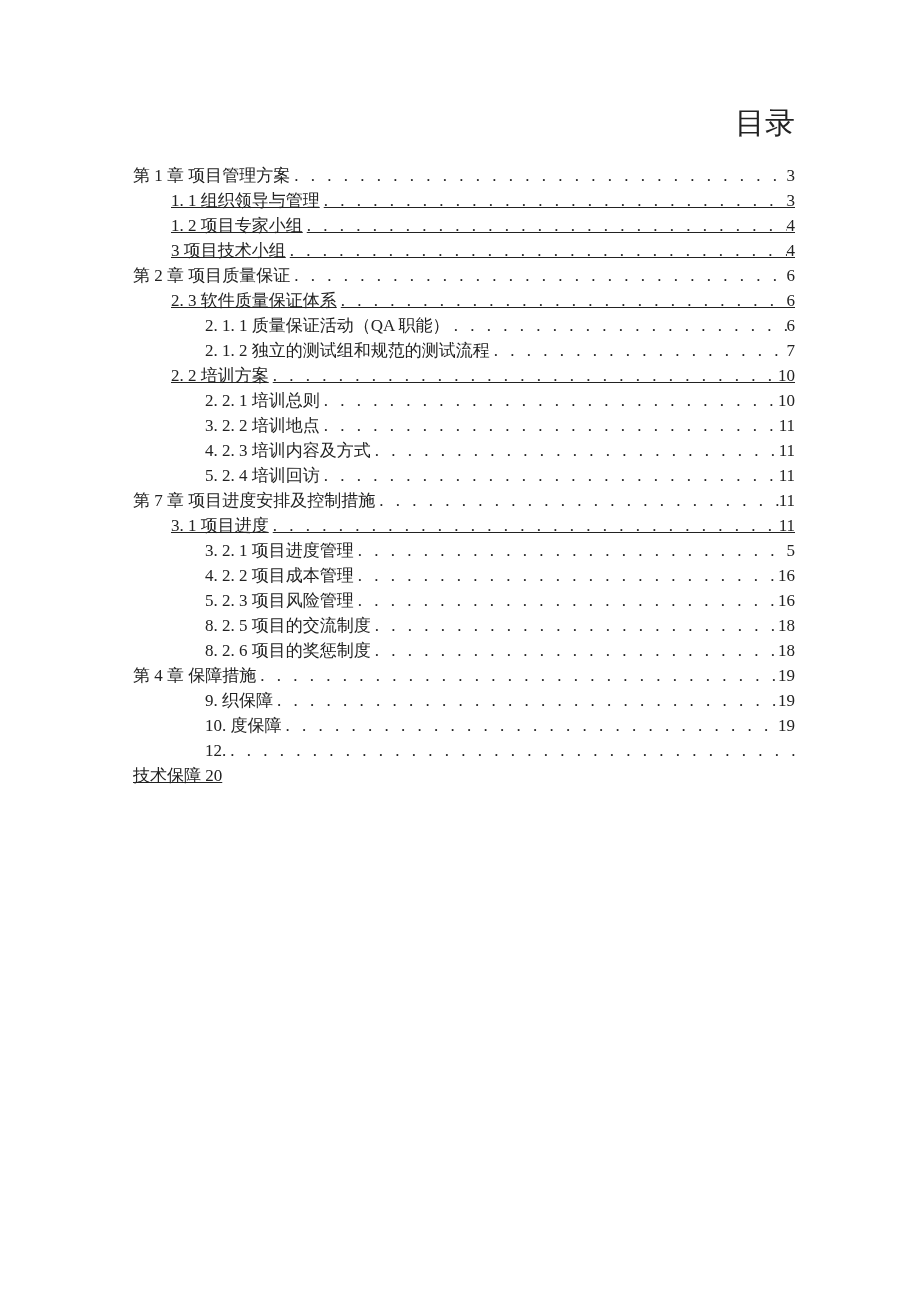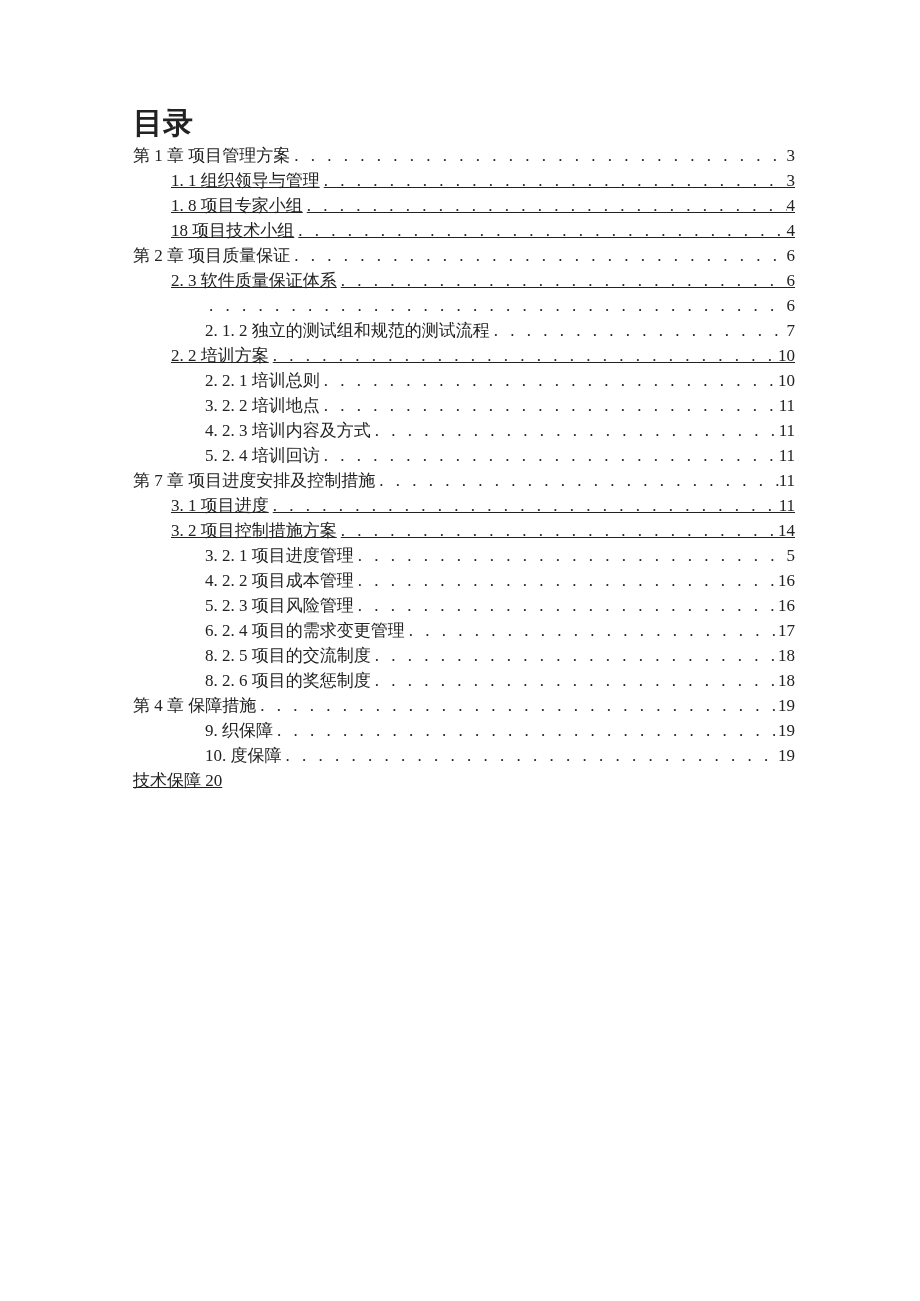--- a/index.html
+++ b/index.html
@@ -13,24 +13,24 @@
     width: 920px;
     min-height: 1301px;
     background: #fff;
     position: relative;
     padding: 110px 125px 0 133px;
     box-sizing: border-box;
     font-size: 17px;
     line-height: 25px;
   }
   .title {
-    text-align: left;
+    text-align: right;
     font-size: 30px;
-    font-weight: 700;
-    margin-bottom: 8px;
+    font-weight: 400;
+    margin-bottom: 28px;
   }
   .toc-row {
     display: flex;
     align-items: flex-start;
     white-space: nowrap;
     overflow: hidden;
   }
   .toc-row .label {
     flex: 0 0 auto;
   }
@@ -67,40 +67,41 @@
         <span class="label">第 1 章 项目管理方案 </span>
         <span class="leader"></span>
         <span class="pg">3</span>
       </div>
       <div class="toc-row lvl2">
         <span class="label">1. 1 组织领导与管理</span>
         <span class="leader"></span>
         <span class="pg">3</span>
       </div>
       <div class="toc-row lvl2">
-        <span class="label">1. 8 项目专家小组</span>
+        <span class="label">1. 2 项目专家小组</span>
         <span class="leader"></span>
         <span class="pg">4</span>
       </div>
       <div class="toc-row lvl2">
-        <span class="label">18 项目技术小组</span>
+        <span class="label">3 项目技术小组</span>
         <span class="leader"></span>
         <span class="pg">4</span>
       </div>
       <div class="toc-row lvl1">
         <span class="label">第 2 章 项目质量保证 </span>
         <span class="leader"></span>
         <span class="pg">6</span>
       </div>
       <div class="toc-row lvl2">
         <span class="label">2. 3 软件质量保证体系</span>
         <span class="leader"></span>
         <span class="pg">6</span>
       </div>
       <div class="toc-row lvl3">
+        <span class="label">2.  1. 1 质量保证活动（QA 职能） </span>
         <span class="leader"></span>
         <span class="pg">6</span>
       </div>
       <div class="toc-row lvl3">
         <span class="label">2. 1.  2 独立的测试组和规范的测试流程</span>
         <span class="leader"></span>
         <span class="pg">7</span>
       </div>
       <div class="toc-row lvl2">
         <span class="label">2.  2 培训方案 </span>
@@ -130,44 +131,34 @@
       <div class="toc-row lvl1">
         <span class="label">第 7 章 项目进度安排及控制措施 </span>
         <span class="leader"></span>
         <span class="pg">11</span>
       </div>
       <div class="toc-row lvl2">
         <span class="label">3.  1 项目进度 </span>
         <span class="leader"></span>
         <span class="pg">11</span>
       </div>
-      <div class="toc-row lvl2">
-        <span class="label">3. 2 项目控制措施方案 </span>
-        <span class="leader"></span>
-        <span class="pg">14</span>
-      </div>
       <div class="toc-row lvl3">
         <span class="label">3.  2. 1 项目进度管理</span>
         <span class="leader"></span>
         <span class="pg">5</span>
       </div>
       <div class="toc-row lvl3">
         <span class="label">4.  2. 2 项目成本管理</span>
         <span class="leader"></span>
         <span class="pg">16</span>
       </div>
       <div class="toc-row lvl3">
         <span class="label">5.  2. 3 项目风险管理</span>
         <span class="leader"></span>
         <span class="pg">16</span>
-      </div>
-      <div class="toc-row lvl3">
-        <span class="label">6.  2. 4 项目的需求变更管理</span>
-        <span class="leader"></span>
-        <span class="pg">17</span>
       </div>
       <div class="toc-row lvl3">
         <span class="label">8.  2. 5 项目的交流制度</span>
         <span class="leader"></span>
         <span class="pg">18</span>
       </div>
       <div class="toc-row lvl3">
         <span class="label">8.  2. 6 项目的奖惩制度</span>
         <span class="leader"></span>
         <span class="pg">18</span>
@@ -180,17 +171,22 @@
       <div class="toc-row lvl3">
         <span class="label">9.      织保障 </span>
         <span class="leader"></span>
         <span class="pg">19</span>
       </div>
       <div class="toc-row lvl3">
         <span class="label">10.     度保障 </span>
         <span class="leader"></span>
         <span class="pg">19</span>
       </div>
+      <div class="toc-row lvl3">
+        <span class="label">12.</span>
+        <span class="leader"></span>
+        <span class="pg"></span>
+      </div>
     </div>
 
   <div class="tail-row">技术保障    20</div>
 
 </div>
 
 </body></html>

